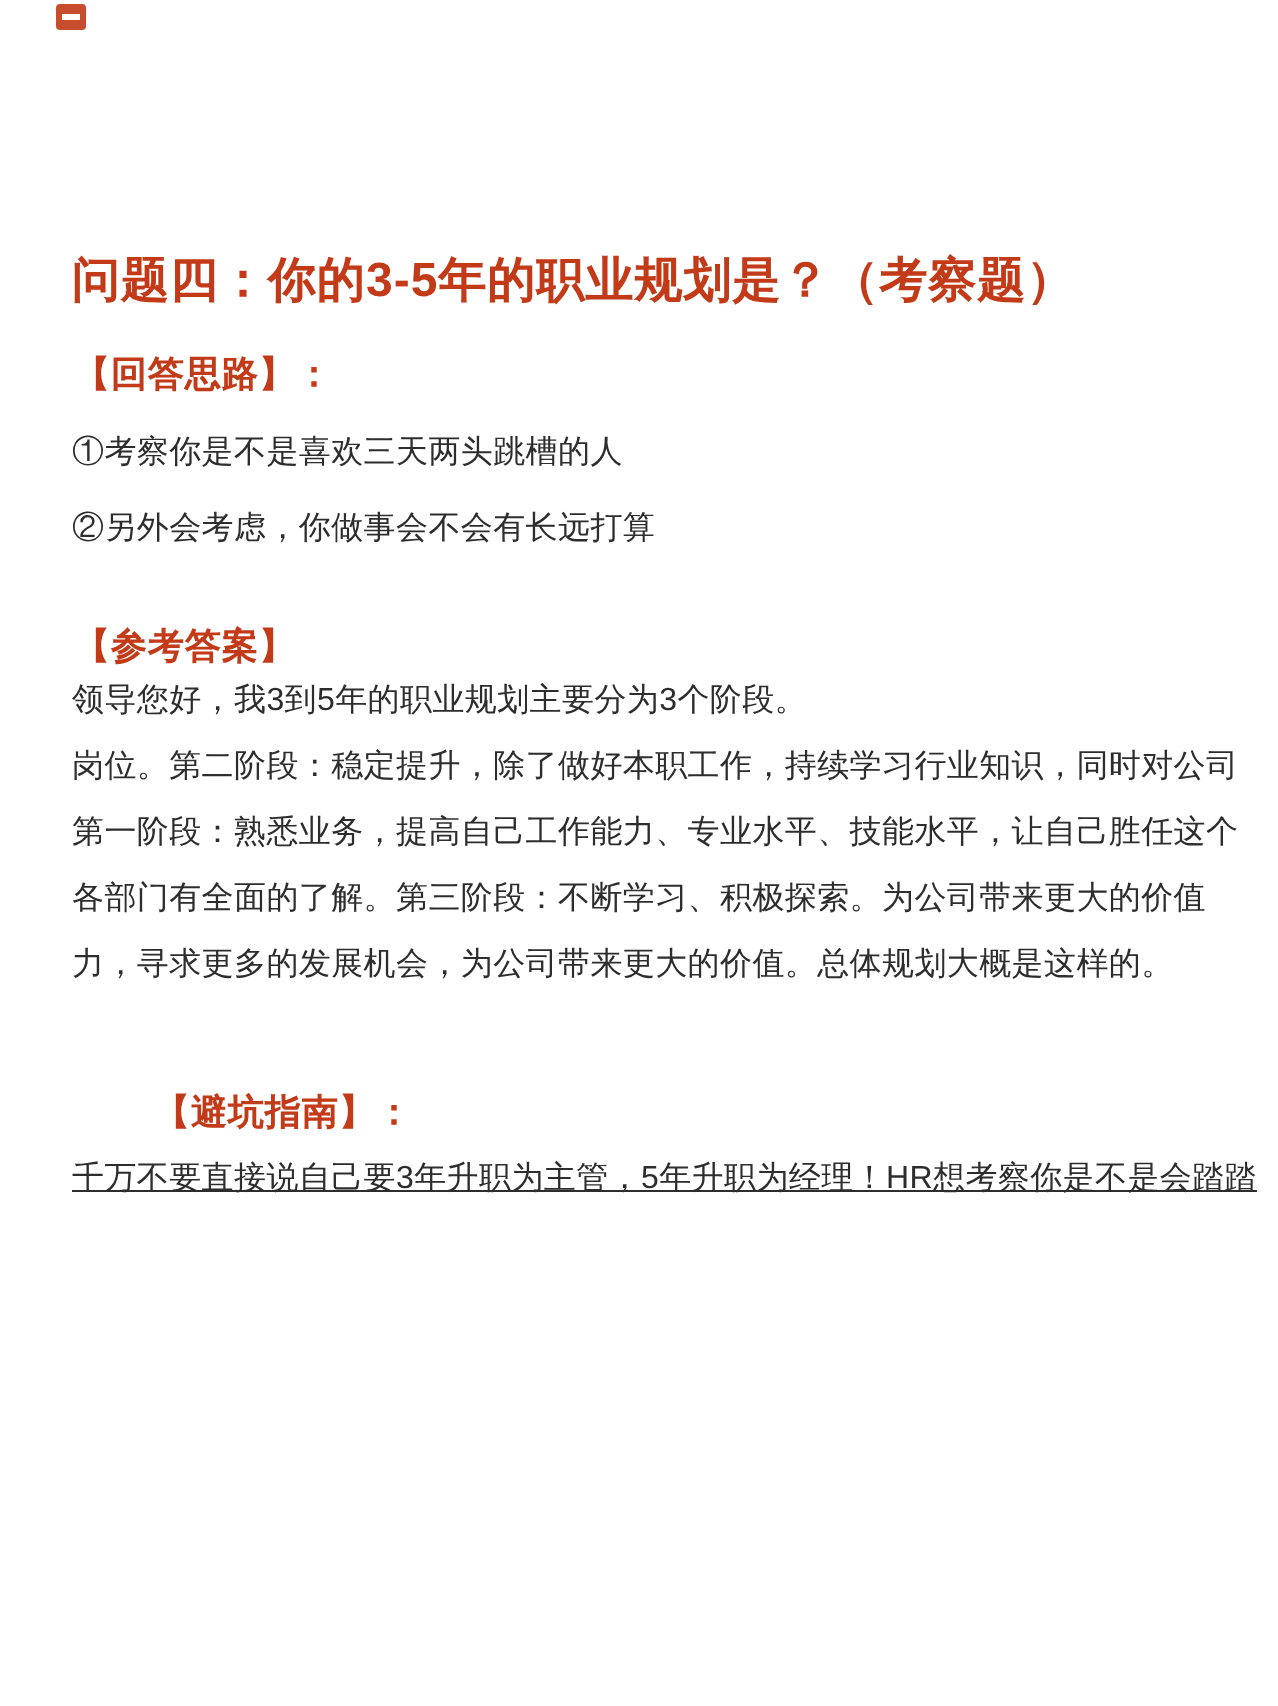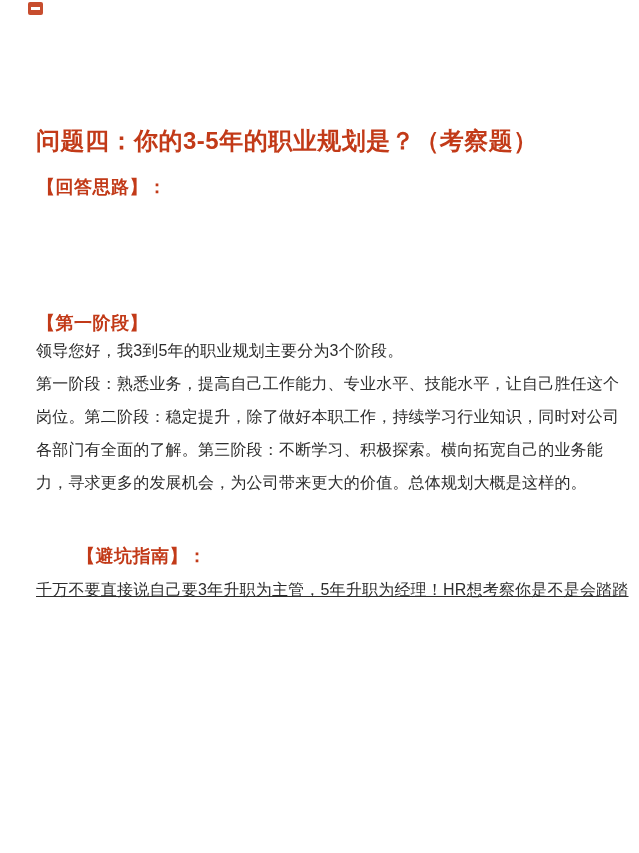--- a/index.html
+++ b/index.html
@@ -58,28 +58,30 @@
 <body>
 
 <div class="page">
 
   <div class="corner-mark"></div>
 
   <h1 class="title">问题四：你的3-5年的职业规划是？（考察题）</h1>
 
   <div class="section-heading heading-idea">【回答思路】：</div>
   <div class="section-body body-idea">
+    <div class="line">①考察你是不是喜欢三天两头跳槽的人</div>
+    <div class="line">②另外会考虑，你做事会不会有长远打算</div>
   </div>
 
-  <div class="section-heading heading-answer">【第一阶段】</div>
+  <div class="section-heading heading-answer">【参考答案】</div>
   <div class="section-body body-answer">
     <div class="line">领导您好，我3到5年的职业规划主要分为3个阶段。</div>
+    <div class="line">岗位。第二阶段：稳定提升，除了做好本职工作，持续学习行业知识，同时对公司</div>
     <div class="line">第一阶段：熟悉业务，提高自己工作能力、专业水平、技能水平，让自己胜任这个</div>
-    <div class="line">岗位。第二阶段：稳定提升，除了做好本职工作，持续学习行业知识，同时对公司</div>
-    <div class="line">各部门有全面的了解。第三阶段：不断学习、积极探索。横向拓宽自己的业务能</div>
+    <div class="line">各部门有全面的了解。第三阶段：不断学习、积极探索。为公司带来更大的价值</div>
     <div class="line">力，寻求更多的发展机会，为公司带来更大的价值。总体规划大概是这样的。</div>
   </div>
 
   <div class="section-heading heading-avoid">【避坑指南】：</div>
   <div class="section-body body-avoid">
     <div class="line">千万不要直接说自己要3年升职为主管，5年升职为经理！HR想考察你是不是会踏踏</div>
   </div>
 
   <div class="wm-badge">
     <span>小红书</span>

